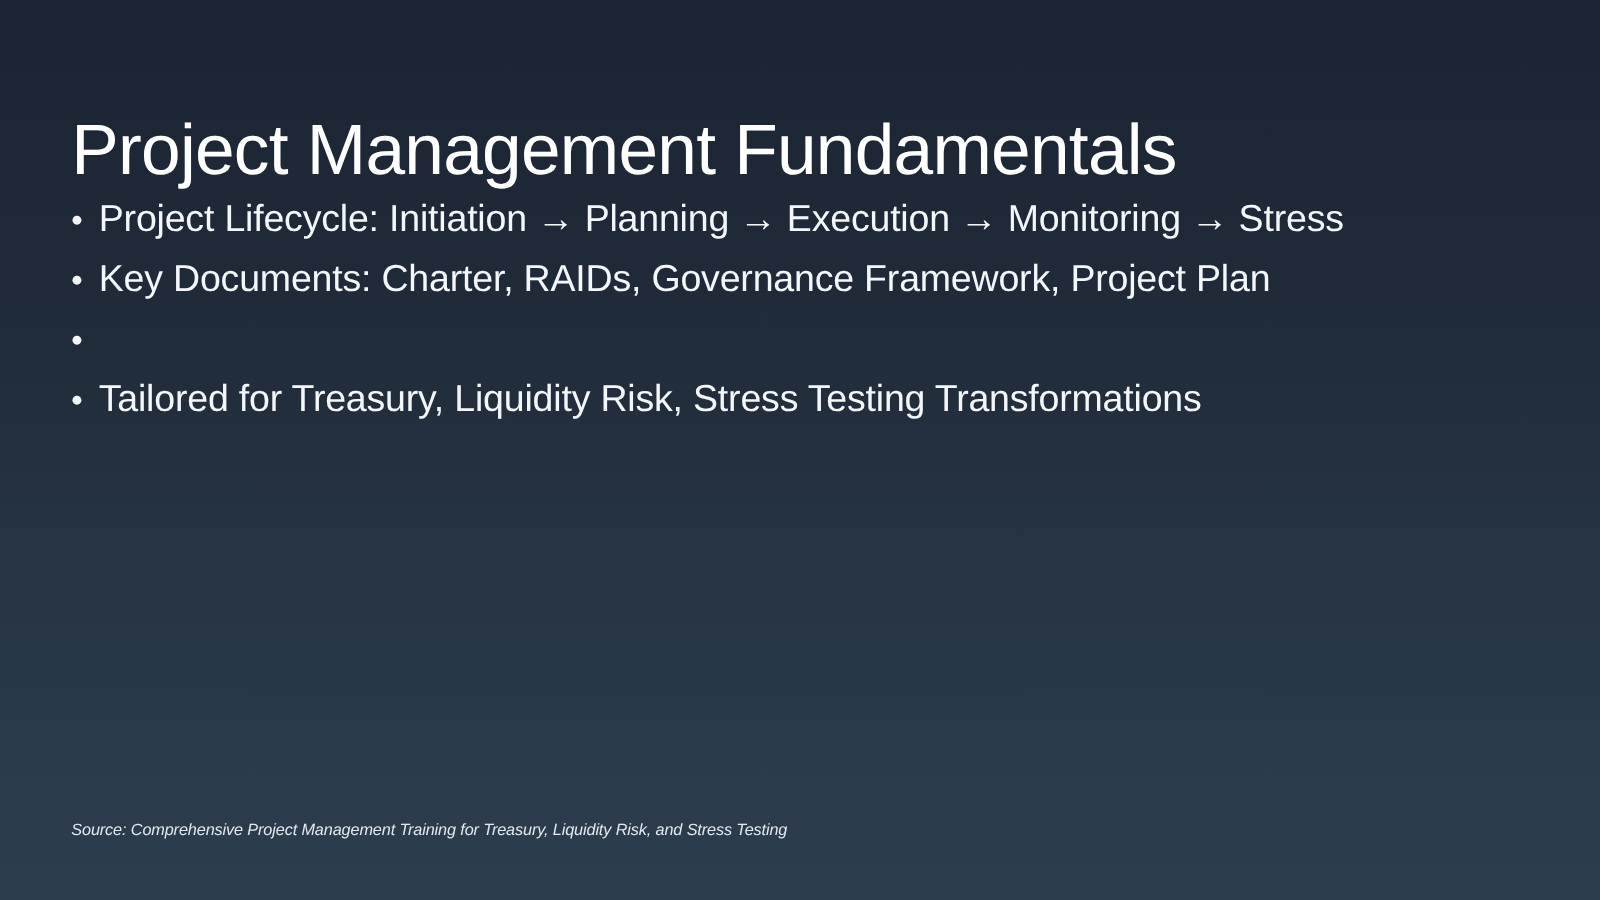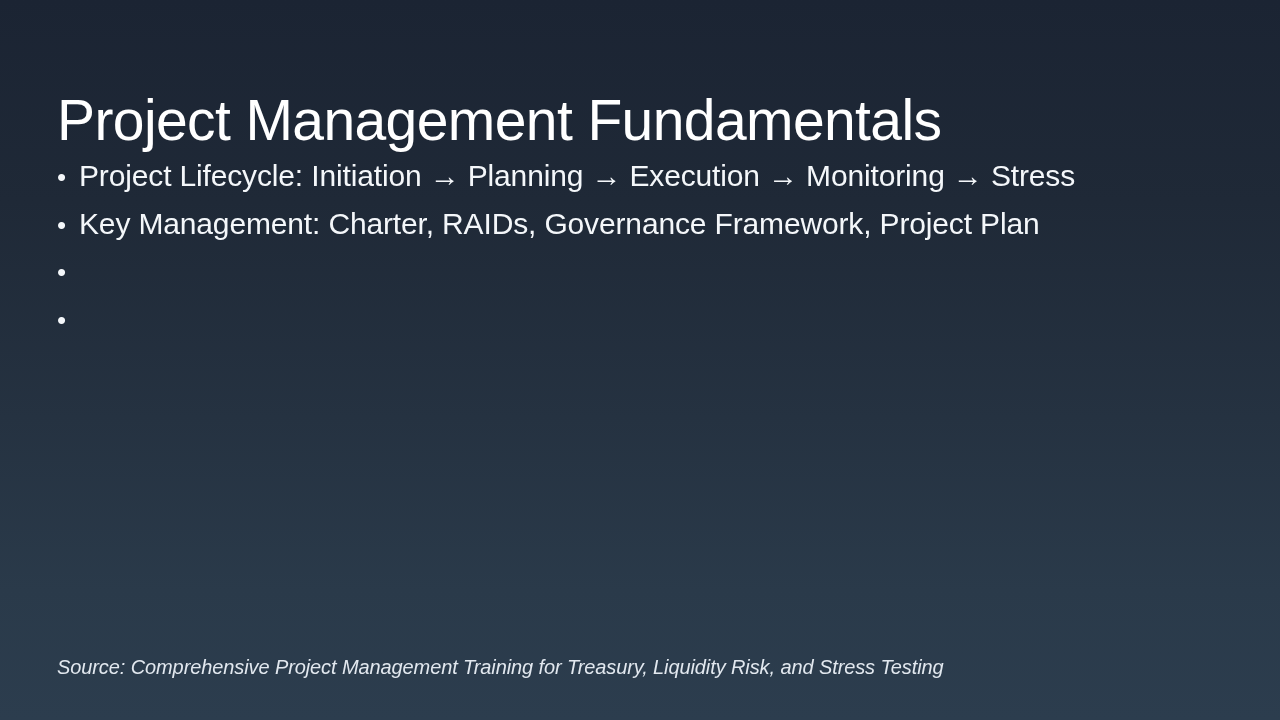--- a/index.html
+++ b/index.html
@@ -60,21 +60,21 @@
     line-height: 48px;
     color: #f4f7fa;
   }
   .bullet-text {
     flex: 0 1 auto;
   }
   .source-note {
     position: absolute;
     left: 57px;
     top: 656px;
-    font-size: 20px;
+    font-size: 13px;
     font-style: italic;
     font-weight: 400;
     letter-spacing: -0.1px;
     color: #e2e8ef;
     white-space: nowrap;
   }
 </style>
 </head>
 <body>
 
@@ -82,25 +82,26 @@
 
   <h1 class="slide-title">Project Management Fundamentals</h1>
 
   <ul class="bullet-list">
     <li class="bullet-item">
       <span class="bullet-dot">•</span>
       <span class="bullet-text">Project Lifecycle: Initiation → Planning → Execution → Monitoring → Stress</span>
     </li>
     <li class="bullet-item">
       <span class="bullet-dot">•</span>
-      <span class="bullet-text">Key Management: Charter, RAIDs, Governance Framework, Project Plan</span>
+      <span class="bullet-text">Key Documents: Charter, RAIDs, Governance Framework, Project Plan</span>
     </li>
     <li class="bullet-item">
       <span class="bullet-dot">•</span>
     </li>
     <li class="bullet-item">
       <span class="bullet-dot">•</span>
+      <span class="bullet-text">Tailored for Treasury, Liquidity Risk, Stress Testing Transformations</span>
     </li>
   </ul>
 
   <div class="source-note">Source: Comprehensive Project Management Training for Treasury, Liquidity Risk, and Stress Testing</div>
 
 </div>
 
 </body></html>

